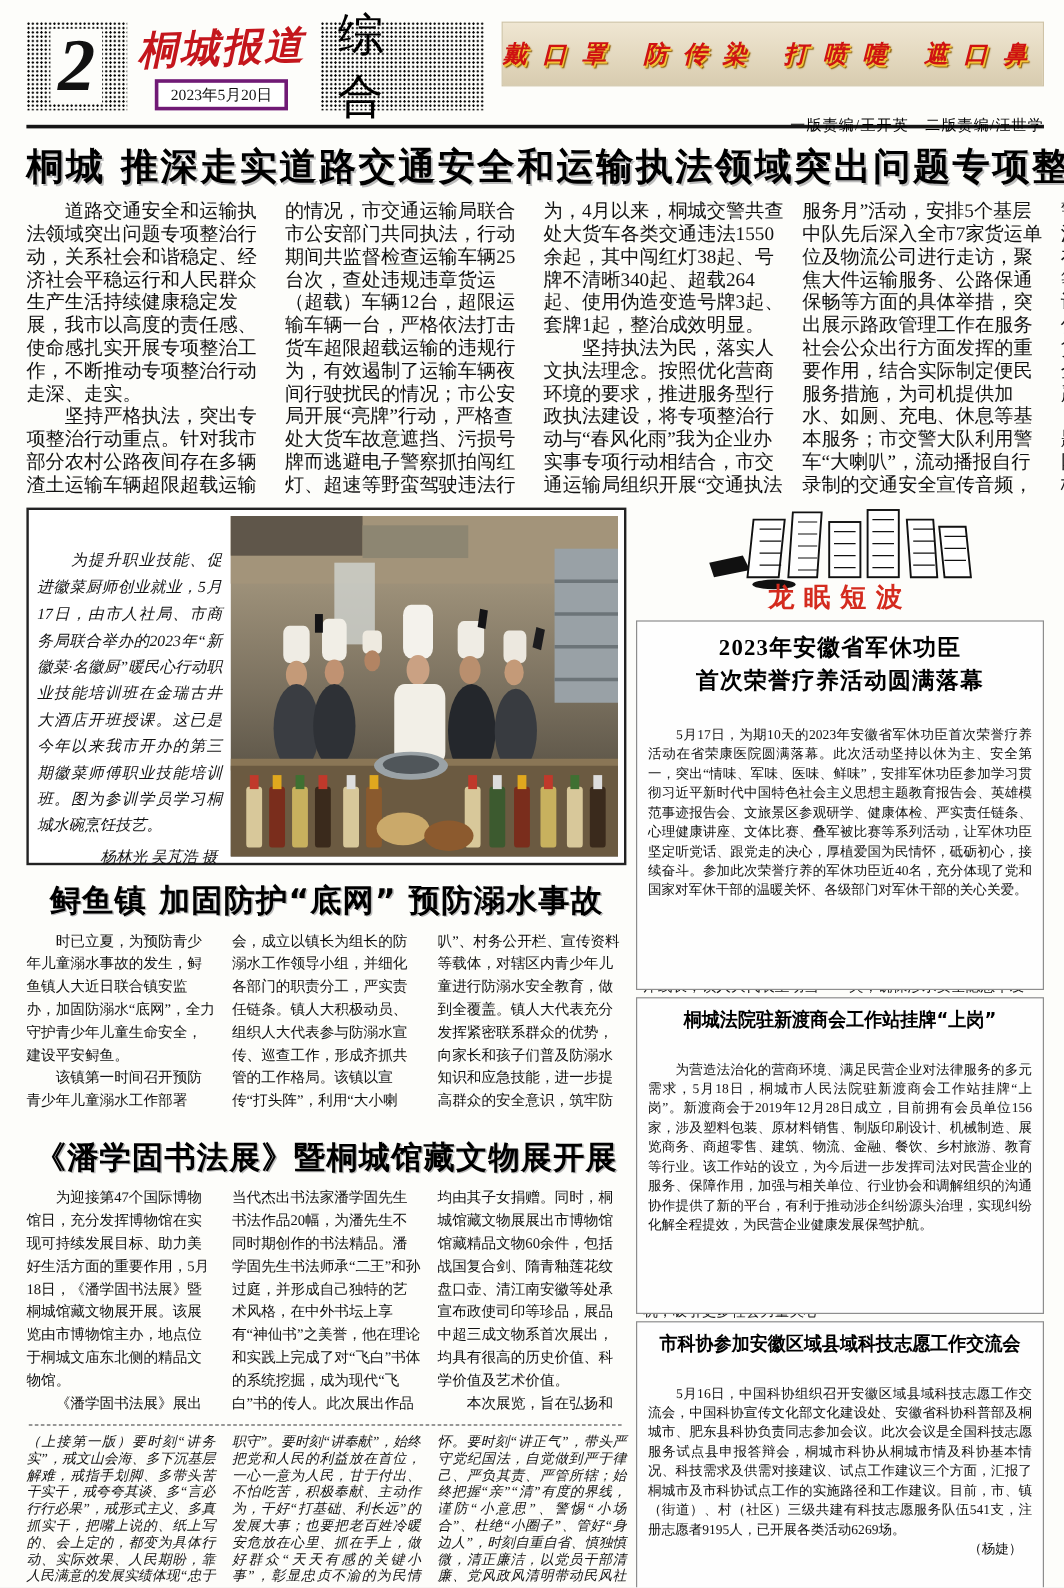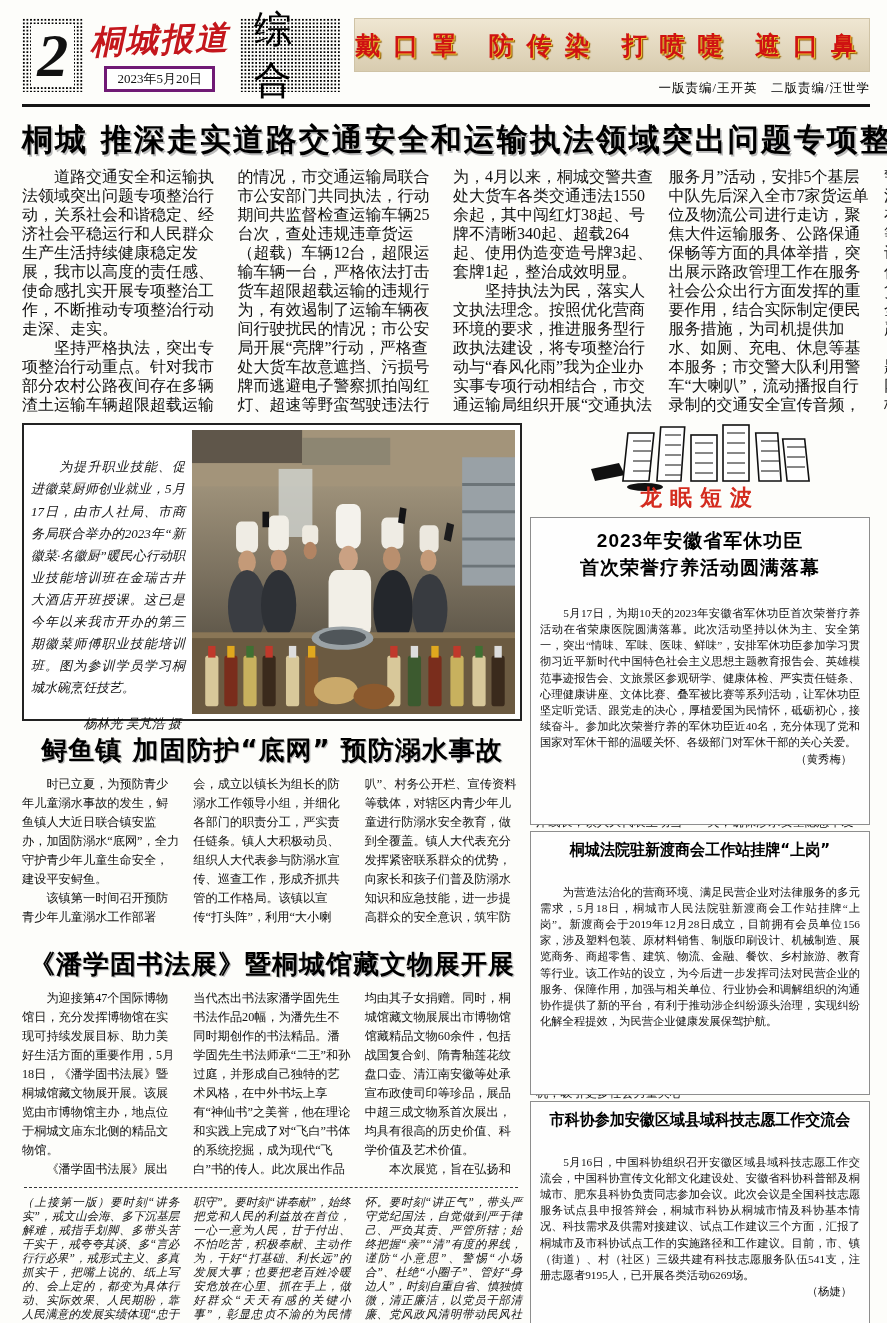--- a/index.html
+++ b/index.html
@@ -21,60 +21,60 @@
   .masthead-mid { width:160px; margin-left:6px; text-align:center; }
   .paper-name { color:#c4161c; font-size:33px; font-weight:bold; font-style:italic;
     font-family:"DejaVu Serif",serif; letter-spacing:2px; white-space:nowrap; transform:rotate(-2deg); }
   .date-box { display:inline-block; border:3px solid #701a75; font-size:13px; padding:1px 10px; margin-top:3px; background:#fff; }
   .section-block { width:150px; height:74px; margin-left:10px; display:flex; align-items:center; justify-content:center; }
   .section-name { font-size:38px; font-weight:400; letter-spacing:18px; padding-left:14px;
     font-family:"DejaVu Sans",sans-serif; color:#000; }
   .banner-col { flex:1; margin-left:14px; display:flex; flex-direction:column; }
   .banner { height:54px; background:linear-gradient(180deg,#efe6d2,#e2d7bd 60%,#d8ccb0);
     border:1px solid #cfc3a6; display:flex; align-items:center; justify-content:center; }
-  .banner-text { color:#cf1212; font-weight:bold; font-size:25px;
+  .banner-text { color:#cf1212; font-weight:bold; font-style:italic; font-size:20px;
     letter-spacing:13px; white-space:nowrap; text-shadow:1px 1px 0 #f4c33a, 2px 2px 1px #8a5a00; }
-  .editors { text-align:right; font-size:12.5px; letter-spacing:1px; margin-top:8px; color:#000; }
+  .editors { text-align:right; font-size:12.5px; letter-spacing:1px; margin-top:24px; color:#000; }
   .rule { border-top:3px solid #151515; margin-top:4px; }
   
   .main-headline { text-align:center; font-family:"DejaVu Sans",sans-serif; font-weight:900;
     font-size:31px; letter-spacing:2px; line-height:1.3; margin:12px 0 8px; color:#000;
     text-shadow:1.5px 1.5px 0 #bbb; white-space:nowrap; }
   .bodytext { text-align:justify; white-space:pre-line; }
   .cols4 { column-count:4; column-gap:14px; height:248px; column-fill:auto;
     font-size:16px; line-height:19px; }
   .byline { display:block; text-align:right; padding-right:8px; }
   
   .mid-row { display:flex; gap:8px; margin-top:8px; }
   .left-col { width:612px; }
   .sidebar { flex:1; }
   
   .photo-box { height:298px; border:2px solid #222; padding:5px; display:flex; gap:5px; margin-bottom:4px; background:#fff; }
   .photo-caption { width:158px; font-style:italic; font-size:13px; line-height:1.7;
     text-align:justify; white-space:pre-line; padding:4px 2px 0 2px; }
-  .photo-credit { display:block; text-align:right; padding-right:4px; margin-top:14px; }
+  .photo-credit { display:block; text-align:right; padding-right:4px; margin-top:4px; }
   .photo-area { flex:1; overflow:hidden; }
   .photo-area svg { width:100%; height:100%; display:block; }
   
   .sub-headline { text-align:center; font-family:"DejaVu Sans",sans-serif; font-weight:900;
     font-size:26px; letter-spacing:1px; margin:12px 0 7px; white-space:nowrap;
     text-shadow:1.2px 1.2px 0 #bbb; color:#000; }
   .cols3a { column-count:3; column-gap:14px; height:160px; column-fill:auto; font-size:12.2px; line-height:19px; }
   .cols3b { column-count:3; column-gap:14px; height:190px; column-fill:auto; font-size:12.2px; line-height:19px; }
   .dash-rule { border-top:1px dashed #333; margin:8px 4px 8px 2px; }
   .continuation { column-count:3; column-gap:14px; height:136px; column-fill:auto;
     font-size:11.5px; line-height:13.9px; font-style:italic; text-align:justify; white-space:pre-line; }
   
   .logo-block { height:88px; position:relative; margin-bottom:6px; }
   .logo-block svg { width:100%; height:100%; display:block; }
   .side-box { border:1px solid #8d8d8d; background:#fefefe; padding:6px 9px; margin-bottom:6px; overflow:hidden; }
   .side-box.b1 { height:308px; }
   .side-box.b2 { height:264px; }
   .side-box.b3 { height:248px; }
-  .side-h1 { text-align:center; font-family:Liberation Sans, sans-serif; font-weight:900;
+  .side-h1 { text-align:center; font-family:Liberation Serif, serif; font-weight:900;
     font-size:19px; line-height:1.4; letter-spacing:1px; margin:4px 0 7px; white-space:pre-line; color:#000; }
   .side-h2 { text-align:center; font-family:"DejaVu Sans",sans-serif; font-weight:900;
     font-size:16px; margin:2px 0 6px; white-space:nowrap; transform:scaleX(0.94); transform-origin:center; color:#000; }
   .side-body { font-size:11.3px; line-height:16.2px; text-align:justify; white-space:pre-line; }
 </style>
 </head>
 <body>
 
 <div class="page">
 
@@ -262,21 +262,20 @@
           <ellipse cx="60" cy="64" rx="18" ry="4" fill="#111"></ellipse>
           <text x="115" y="82" text-anchor="middle" font-family="DejaVu Sans, sans-serif" font-size="22" font-weight="bold" fill="#d42b1e" letter-spacing="8">龙眠短波</text>
         </svg>
       </div>
 
       <div class="side-box b1">
         <h3 class="side-h1">2023年安徽省军休功臣
 首次荣誉疗养活动圆满落幕</h3>
         <div class="side-body">
           <span>　　5月17日，为期10天的2023年安徽省军休功臣首次荣誉疗养活动在省荣康医院圆满落幕。此次活动坚持以休为主、安全第一，突出“情味、军味、医味、鲜味”，安排军休功臣参加学习贯彻习近平新时代中国特色社会主义思想主题教育报告会、英雄模范事迹报告会、文旅景区参观研学、健康体检、严实责任链条、心理健康讲座、文体比赛、叠军被比赛等系列活动，让军休功臣坚定听党话、跟党走的决心，厚植爱国为民情怀，砥砺初心，接续奋斗。参加此次荣誉疗养的军休功臣近40名，充分体现了党和国家对军休干部的温暖关怀、各级部门对军休干部的关心关爱。</span>
-          <span class="byline">（黄秀梅）</span>
         </div>
       </div>
 
       <div class="side-box b2">
         <h3 class="side-h2">桐城法院驻新渡商会工作站挂牌“上岗”</h3>
         <div class="side-body">
           <span>　　为营造法治化的营商环境、满足民营企业对法律服务的多元需求，5月18日，桐城市人民法院驻新渡商会工作站挂牌“上岗”。新渡商会于2019年12月28日成立，目前拥有会员单位156家，涉及塑料包装、原材料销售、制版印刷设计、机械制造、展览商务、商超零售、建筑、物流、金融、餐饮、乡村旅游、教育等行业。该工作站的设立，为今后进一步发挥司法对民营企业的服务、保障作用，加强与相关单位、行业协会和调解组织的沟通协作提供了新的平台，有利于推动涉企纠纷源头治理，实现纠纷化解全程提效，为民营企业健康发展保驾护航。</span>
         </div>
       </div>
 

